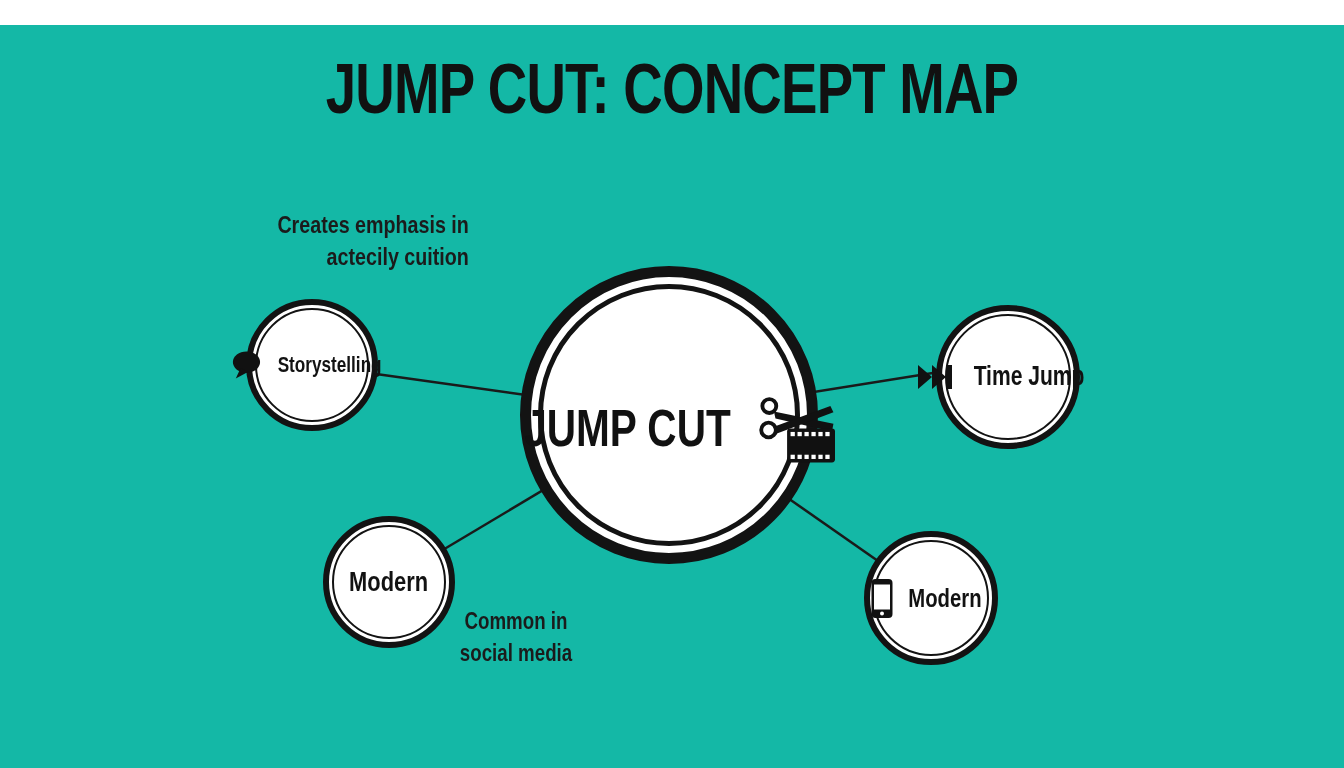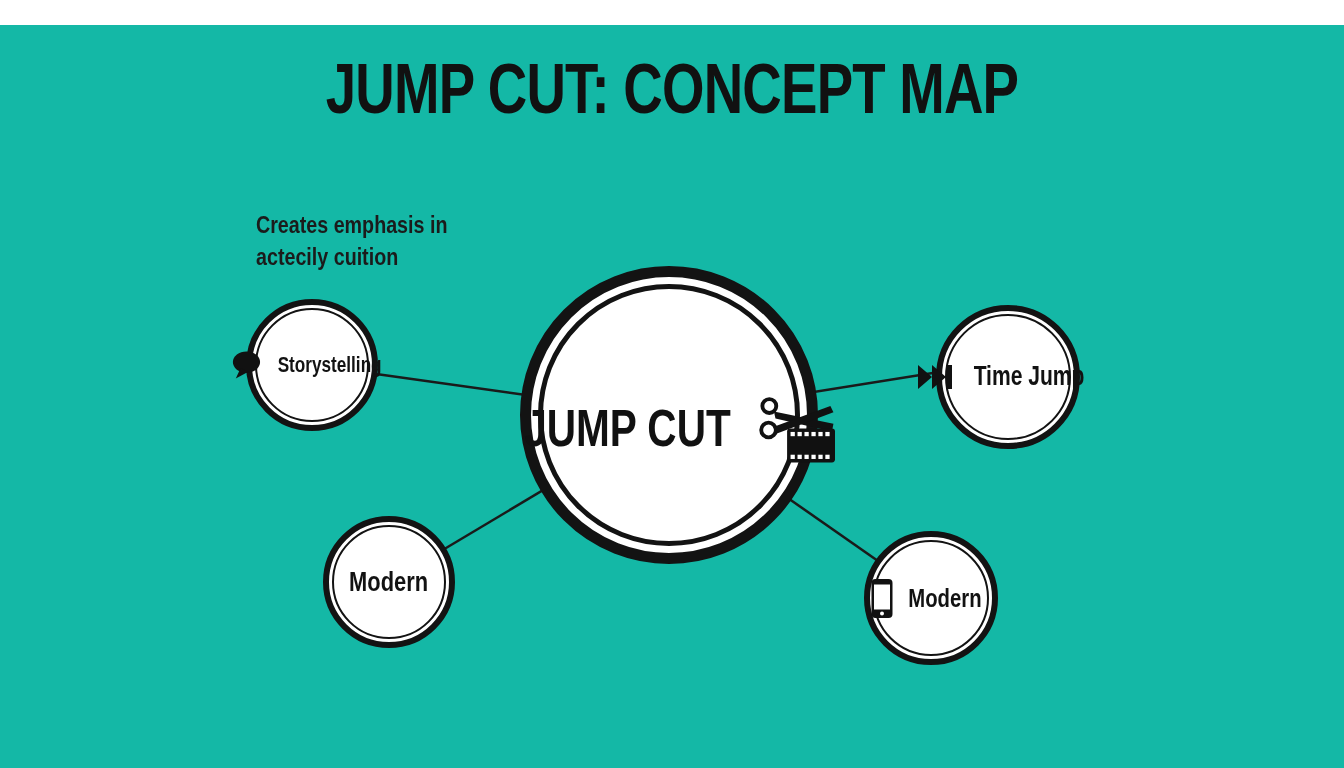--- a/index.html
+++ b/index.html
@@ -94,21 +94,21 @@
 
   .annotation {
     position: absolute;
     font-weight: bold;
     font-size: 24px;
     line-height: 32px;
     color: #1b1b1b;
     z-index: 1;
   }
   .annotation .cond { display: block; }
-  .ann-storytelling { left: 256px; top: 184px; text-align: left; width: 240px; }
+  .ann-storytelling { left: 272px; top: 184px; text-align: right; width: 240px; }
   .ann-storytelling .cond { transform-origin: left; transform: scaleX(.82); }
   .ann-time-jump { left: 788px; top: 176px; width: 200px; text-align: center; }
   .ann-modern { left: 416px; top: 580px; width: 200px; text-align: center; }
 
   .icon svg { display: block; }
 </style>
 </head>
 <body>
 
 <div class="canvas">
@@ -199,14 +199,18 @@
       <span class="node-label cond">Modern</span>
     </div>
   </div>
 
   <div class="annotation ann-storytelling">
     <span class="cond">Creates emphasis in</span>
     <span class="cond">actecily cuition</span>
   </div>
 
 
+  <div class="annotation ann-modern">
+    <span class="cond">Common in</span>
+    <span class="cond">social media</span>
+  </div>
 
 </div>
 
 </body></html>

